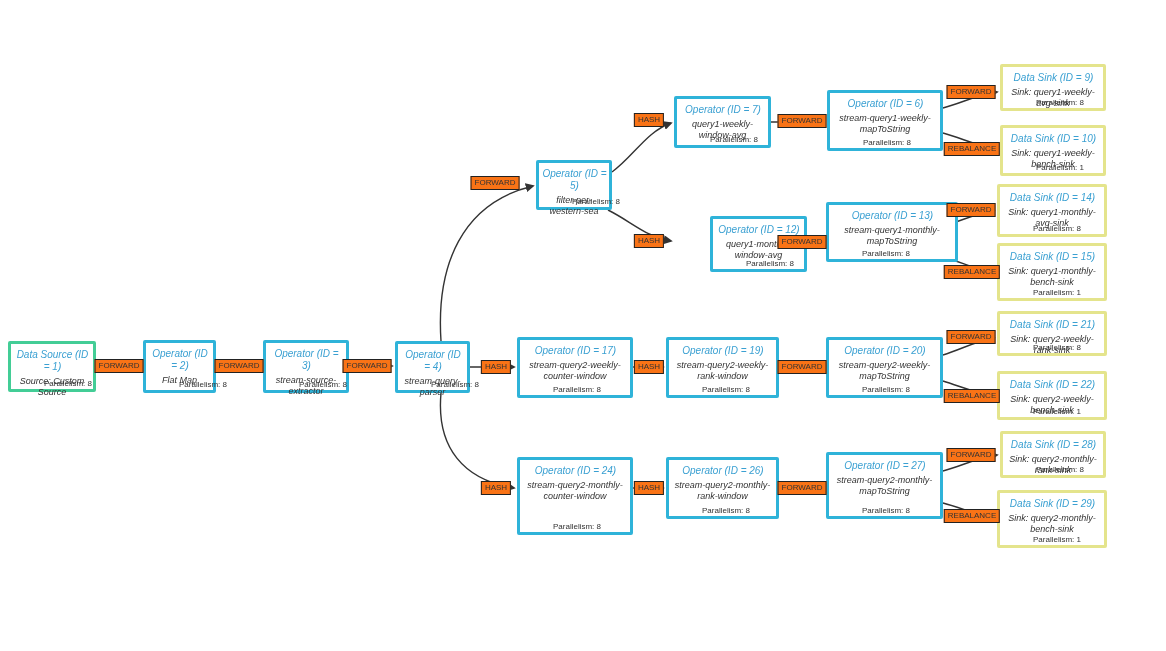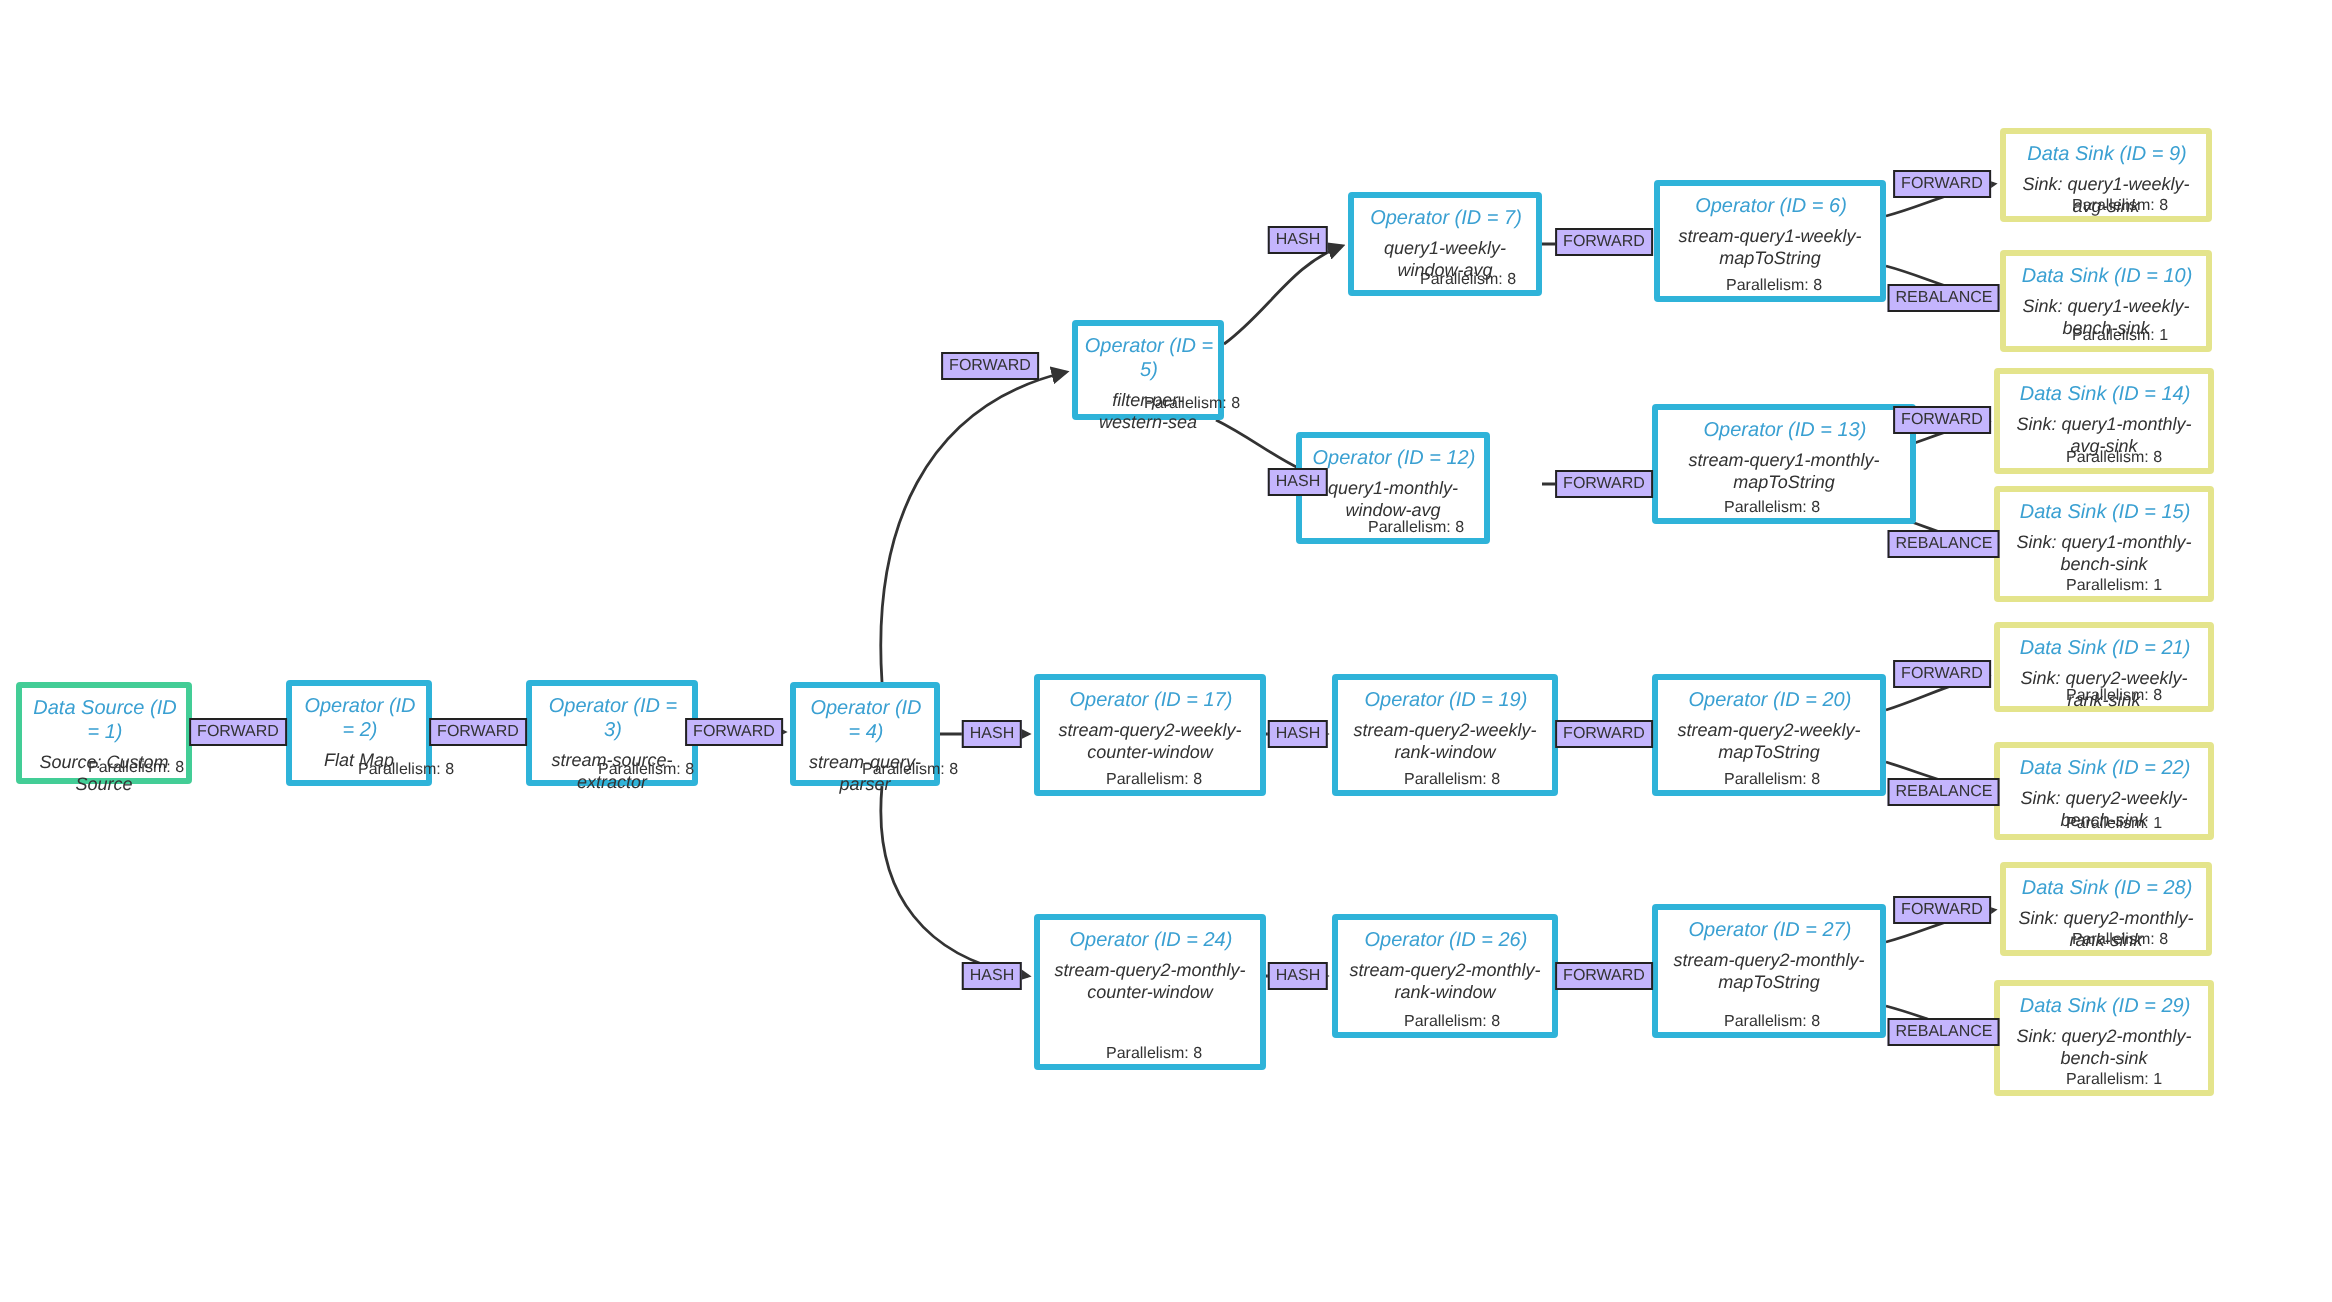--- a/index.html
+++ b/index.html
@@ -10,21 +10,21 @@
   .node{position:absolute;background:#fff;border:3px solid #2FB3D9;border-radius:2px;
         text-align:center;box-sizing:border-box;}
   .node.source{border-color:#43CD96;}
   .node.sink{border-color:#E4E48C;}
   .node .title{color:#3AA0D2;font-style:italic;font-size:10px;line-height:1.2;
                padding:5px 2px 0 3px;}
   .node .subtitle{color:#333;font-style:italic;font-size:9px;line-height:1.2;
                   padding:3px 2px 0 2px;overflow-wrap:anywhere;}
   .node .par{position:absolute;left:2px;bottom:1px;color:#333;font-size:8px;
              font-style:normal;white-space:nowrap;padding-left:31px;}
-  .edge-label{position:absolute;transform:translate(-50%,-50%);background:#c4b5fd;
+  .edge-label{position:absolute;transform:translate(-50%,-50%);background:#f97316;
               border:1px solid #222;color:#333;font-size:8px;line-height:1;
               padding:2px 3px;white-space:nowrap;z-index:5;}
 </style>
 </head>
 <body>
 
 <div id="canvas">
 
   <svg id="edge-layer" viewBox="0 0 1166 651" xmlns="http://www.w3.org/2000/svg">
     <defs>
@@ -128,21 +128,21 @@
     <div class="subtitle">Sink: query1-weekly-avg-sink</div>
     <div class="par">Parallelism: 8</div>
   </div>
 
   <div class="node sink" style="left:1000px;top:125px;width:106px;height:51px">
     <div class="title">Data Sink (ID = 10)</div>
     <div class="subtitle">Sink: query1-weekly-bench-sink</div>
     <div class="par">Parallelism: 1</div>
   </div>
 
-  <div class="node" style="left:648px;top:216px;width:97px;height:56px">
+  <div class="node" style="left:710px;top:216px;width:97px;height:56px">
     <div class="title">Operator (ID = 12)</div>
     <div class="subtitle">query1-monthly-window-avg</div>
     <div class="par">Parallelism: 8</div>
   </div>
 
   <div class="node" style="left:826px;top:202px;width:132px;height:60px">
     <div class="title">Operator (ID = 13)</div>
     <div class="subtitle">stream-query1-monthly-mapToString</div>
     <div class="par">Parallelism: 8</div>
   </div>

